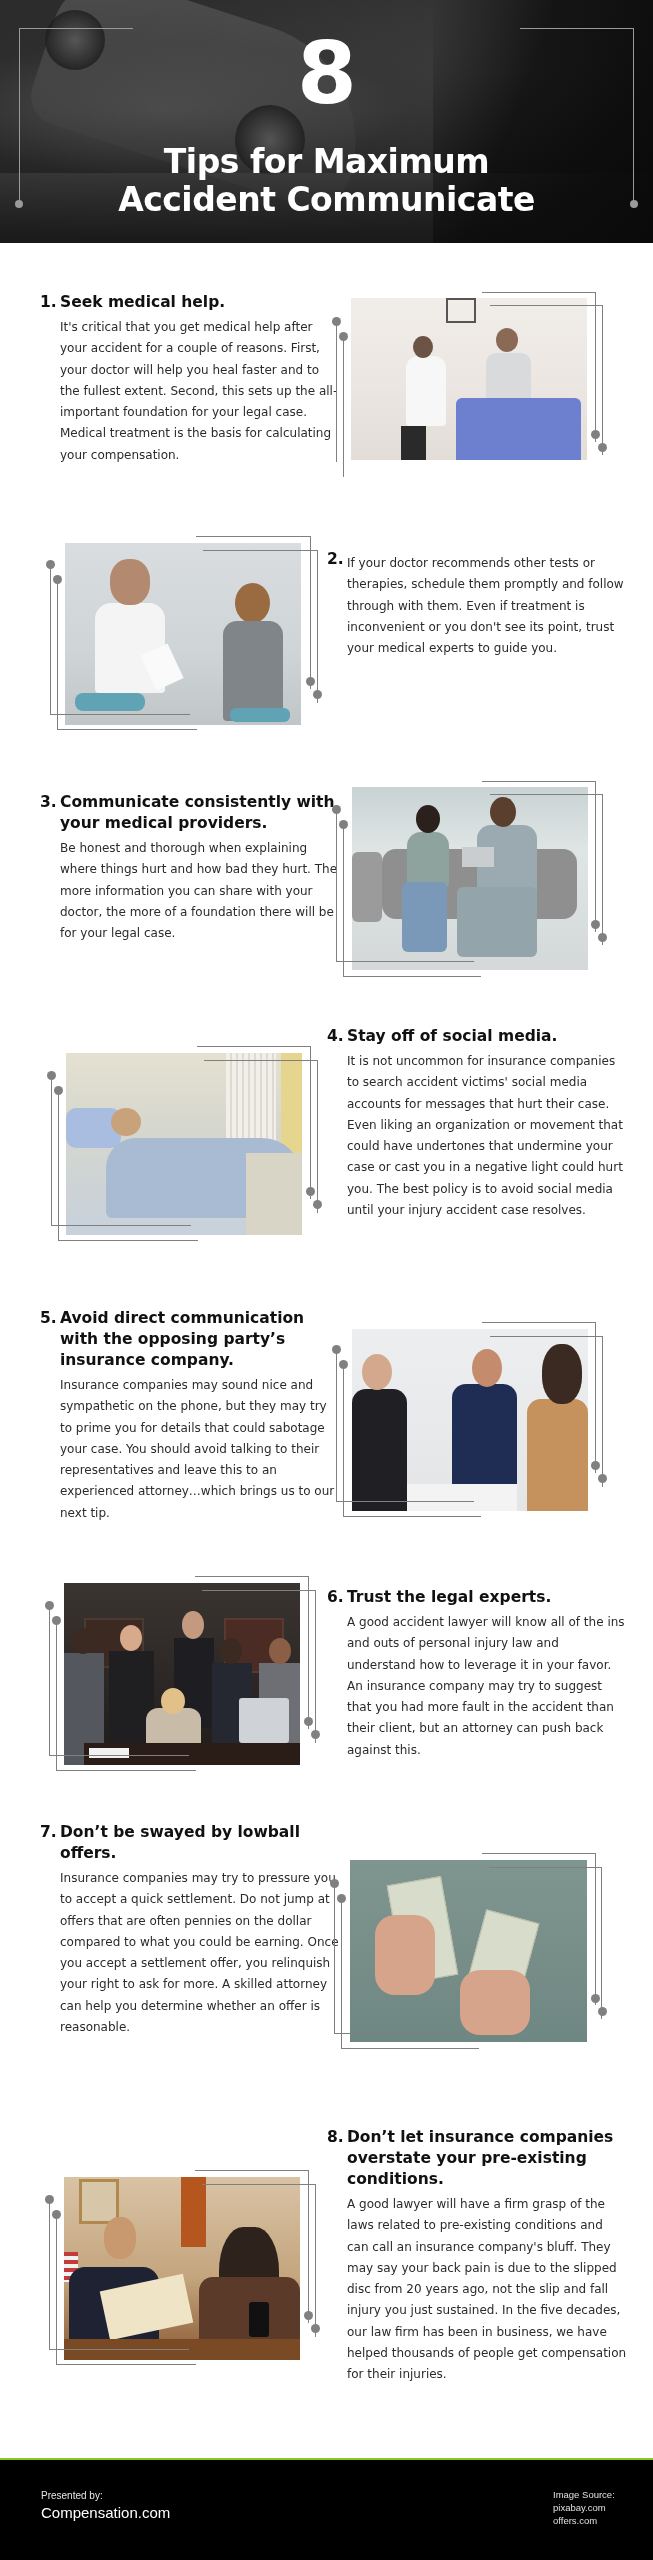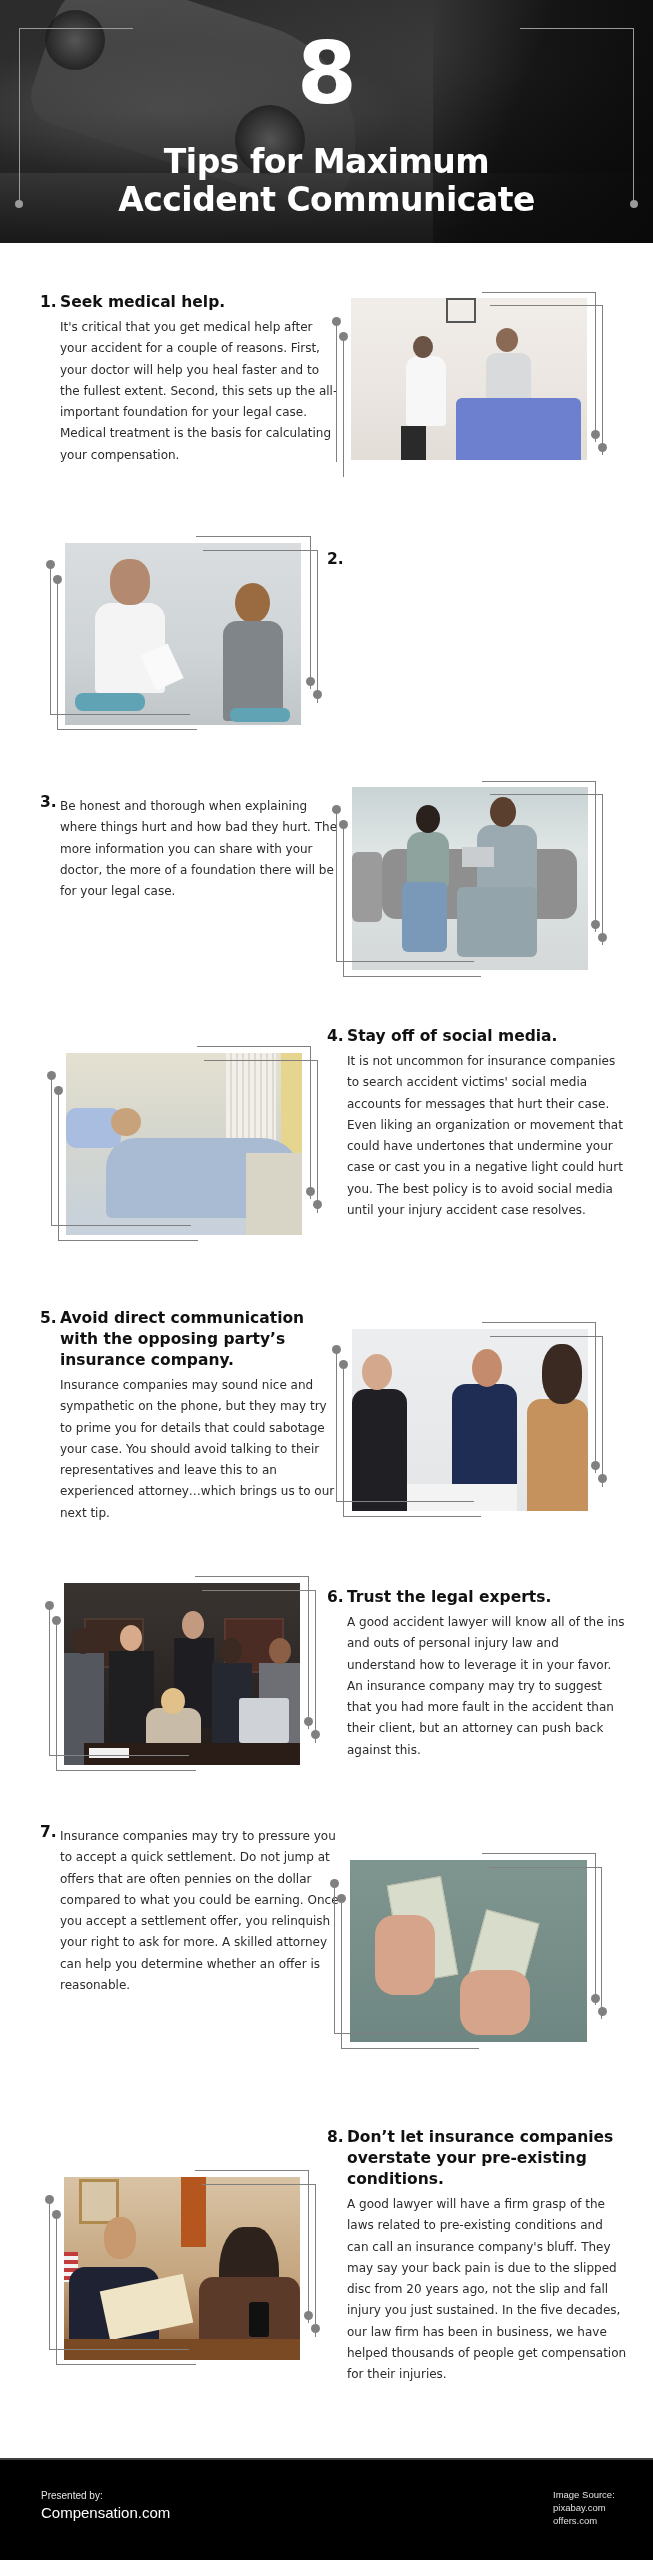--- a/index.html
+++ b/index.html
@@ -59,21 +59,21 @@
   .ph2 { background: linear-gradient(180deg, #d9dddf 0%, #cfd4d6 60%, #c0c6c8 100%); }
   .ph3 { background: linear-gradient(180deg, #c9d3d4 0%, #dfe5e5 35%, #d4d8d8 100%); }
   .ph4 { background: linear-gradient(180deg, #e5e1d2 0%, #d6d7cd 40%, #c7d1dc 100%); }
   .ph5 { background: linear-gradient(180deg, #eceeef 0%, #e3e5e6 100%); }
   .ph6 { background: linear-gradient(180deg, #3a3431 0%, #2b2624 60%, #1f1b19 100%); }
   .ph7 { background: linear-gradient(180deg, #7f9590 0%, #6f8782 100%); }
   .ph8 { background: linear-gradient(180deg, #d9c3a5 0%, #c4a57e 55%, #8a5a35 100%); }
   .shape { position: absolute; }
 
   
-  .footer { position: absolute; left: 0; top: 2458px; width: 653px; height: 102px; background: #000000; border-top: 2px solid #404040; }
+  .footer { position: absolute; left: 0; top: 2458px; width: 653px; height: 102px; background: #000000; border-top: 2px solid #84cc16; }
   .footer .presented-label { position: absolute; left: 41px; top: 30px; font-family: "Liberation Sans", sans-serif; font-size: 10px; color: #e6e6e6; }
   .footer .presented-site { position: absolute; left: 41px; top: 44px; font-family: "Liberation Sans", sans-serif; font-size: 15px; color: #ffffff; }
   .footer .logo { position: absolute; left: 220px; top: 30px; height: 40px; display: flex; align-items: center; gap: 4px; }
   .footer .logo-text { font-family: "Liberation Serif", serif; font-size: 22px; color: #e8e8e8; letter-spacing: -0.5px; transform: scaleX(0.82); transform-origin: left center; white-space: nowrap; }
   .footer .source-label { position: absolute; left: 553px; top: 28px; font-family: "Liberation Sans", sans-serif; font-size: 9.5px; color: #e0e0e0; line-height: 13px; }
 </style>
 </head>
 <body>
 
 <header class="header">
@@ -136,25 +136,27 @@
   <div class="frame-dot" style="left:53px;top:575px;"></div>
   <div class="frame-line" style="left:196px;top:536px;width:115px;height:153px;border-width:1.5px 1.5px 0 0;"></div>
   <div class="frame-line" style="left:203px;top:550px;width:115px;height:153px;border-width:1.5px 1.5px 0 0;"></div>
   <div class="frame-dot" style="left:306px;top:677px;"></div>
   <div class="frame-dot" style="left:313px;top:690px;"></div>
 </div>
 <section class="tip" style="left:327px;top:549px;width:300px;">
   <div class="tip-title">
     <span class="tip-num">2.</span>
   </div>
+  <p class="tip-body">If your doctor recommends other tests or therapies, schedule them promptly and follow through with them. Even if treatment is inconvenient or you don't see its point, trust your medical experts to guide you.</p>
 </section>
 
 <section class="tip" style="left:40px;top:792px;width:300px;">
   <div class="tip-title">
     <span class="tip-num">3.</span>
+    <span>Communicate consistently with your medical providers.</span>
   </div>
   <p class="tip-body">Be honest and thorough when explaining where things hurt and how bad they hurt. The more information you can share with your doctor, the more of a foundation there will be for your legal case.</p>
 </section>
 <div>
   <div class="photo ph3" style="left:352px;top:787px;width:236px;height:183px;">
     <div class="shape" style="left:30px;top:62px;width:195px;height:70px;background:#8f8f8f;border-radius:14px;"></div>
     <div class="shape" style="left:0;top:65px;width:30px;height:70px;background:#9b9b9b;border-radius:6px;"></div>
     <div class="shape" style="left:55px;top:45px;width:42px;height:55px;background:#8ea39d;border-radius:14px 14px 4px 4px;"></div>
     <div class="shape" style="left:64px;top:18px;width:24px;height:28px;background:#2b211c;border-radius:50%;"></div>
     <div class="shape" style="left:50px;top:95px;width:45px;height:70px;background:#7a98b8;border-radius:6px;"></div>
@@ -259,20 +261,21 @@
   <div class="tip-title">
     <span class="tip-num">6.</span>
     <span>Trust the legal experts.</span>
   </div>
   <p class="tip-body">A good accident lawyer will know all of the ins and outs of personal injury law and understand how to leverage it in your favor. An insurance company may try to suggest that you had more fault in the accident than their client, but an attorney can push back against this.</p>
 </section>
 
 <section class="tip" style="left:40px;top:1822px;width:300px;">
   <div class="tip-title">
     <span class="tip-num">7.</span>
+    <span>Don’t be swayed by lowball offers.</span>
   </div>
   <p class="tip-body">Insurance companies may try to pressure you to accept a quick settlement. Do not jump at offers that are often pennies on the dollar compared to what you could be earning. Once you accept a settlement offer, you relinquish your right to ask for more. A skilled attorney can help you determine whether an offer is reasonable.</p>
 </section>
 <div>
   <div class="photo ph7" style="left:350px;top:1860px;width:237px;height:182px;">
     <div class="shape" style="left:45px;top:20px;width:55px;height:100px;background:#d8dccb;transform:rotate(-10deg);border:1px solid #b8bca8;"></div>
     <div class="shape" style="left:125px;top:55px;width:55px;height:80px;background:#d8dccb;transform:rotate(15deg);border:1px solid #b8bca8;"></div>
     <div class="shape" style="left:25px;top:55px;width:60px;height:80px;background:#d6a48a;border-radius:20px;"></div>
     <div class="shape" style="left:110px;top:110px;width:70px;height:65px;background:#d6a48a;border-radius:20px;"></div>
   </div>

